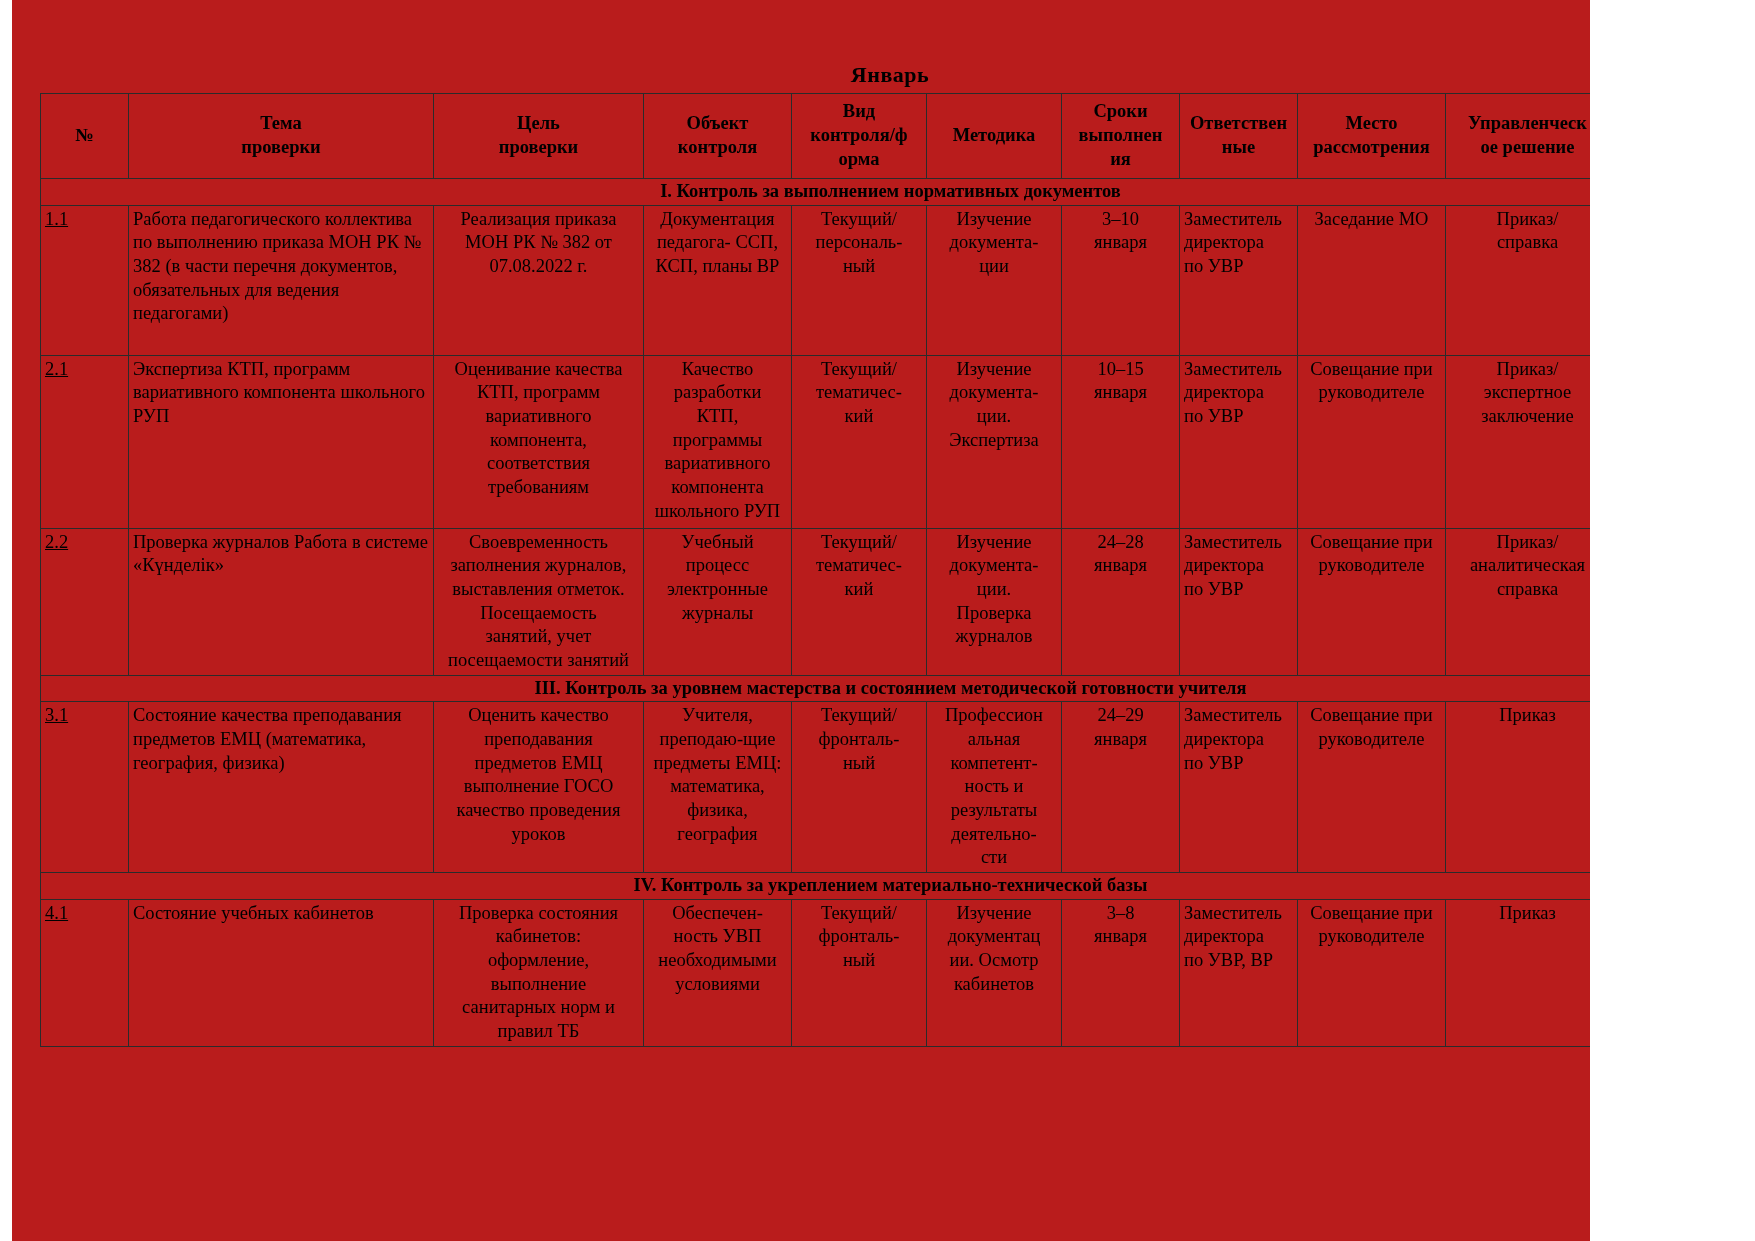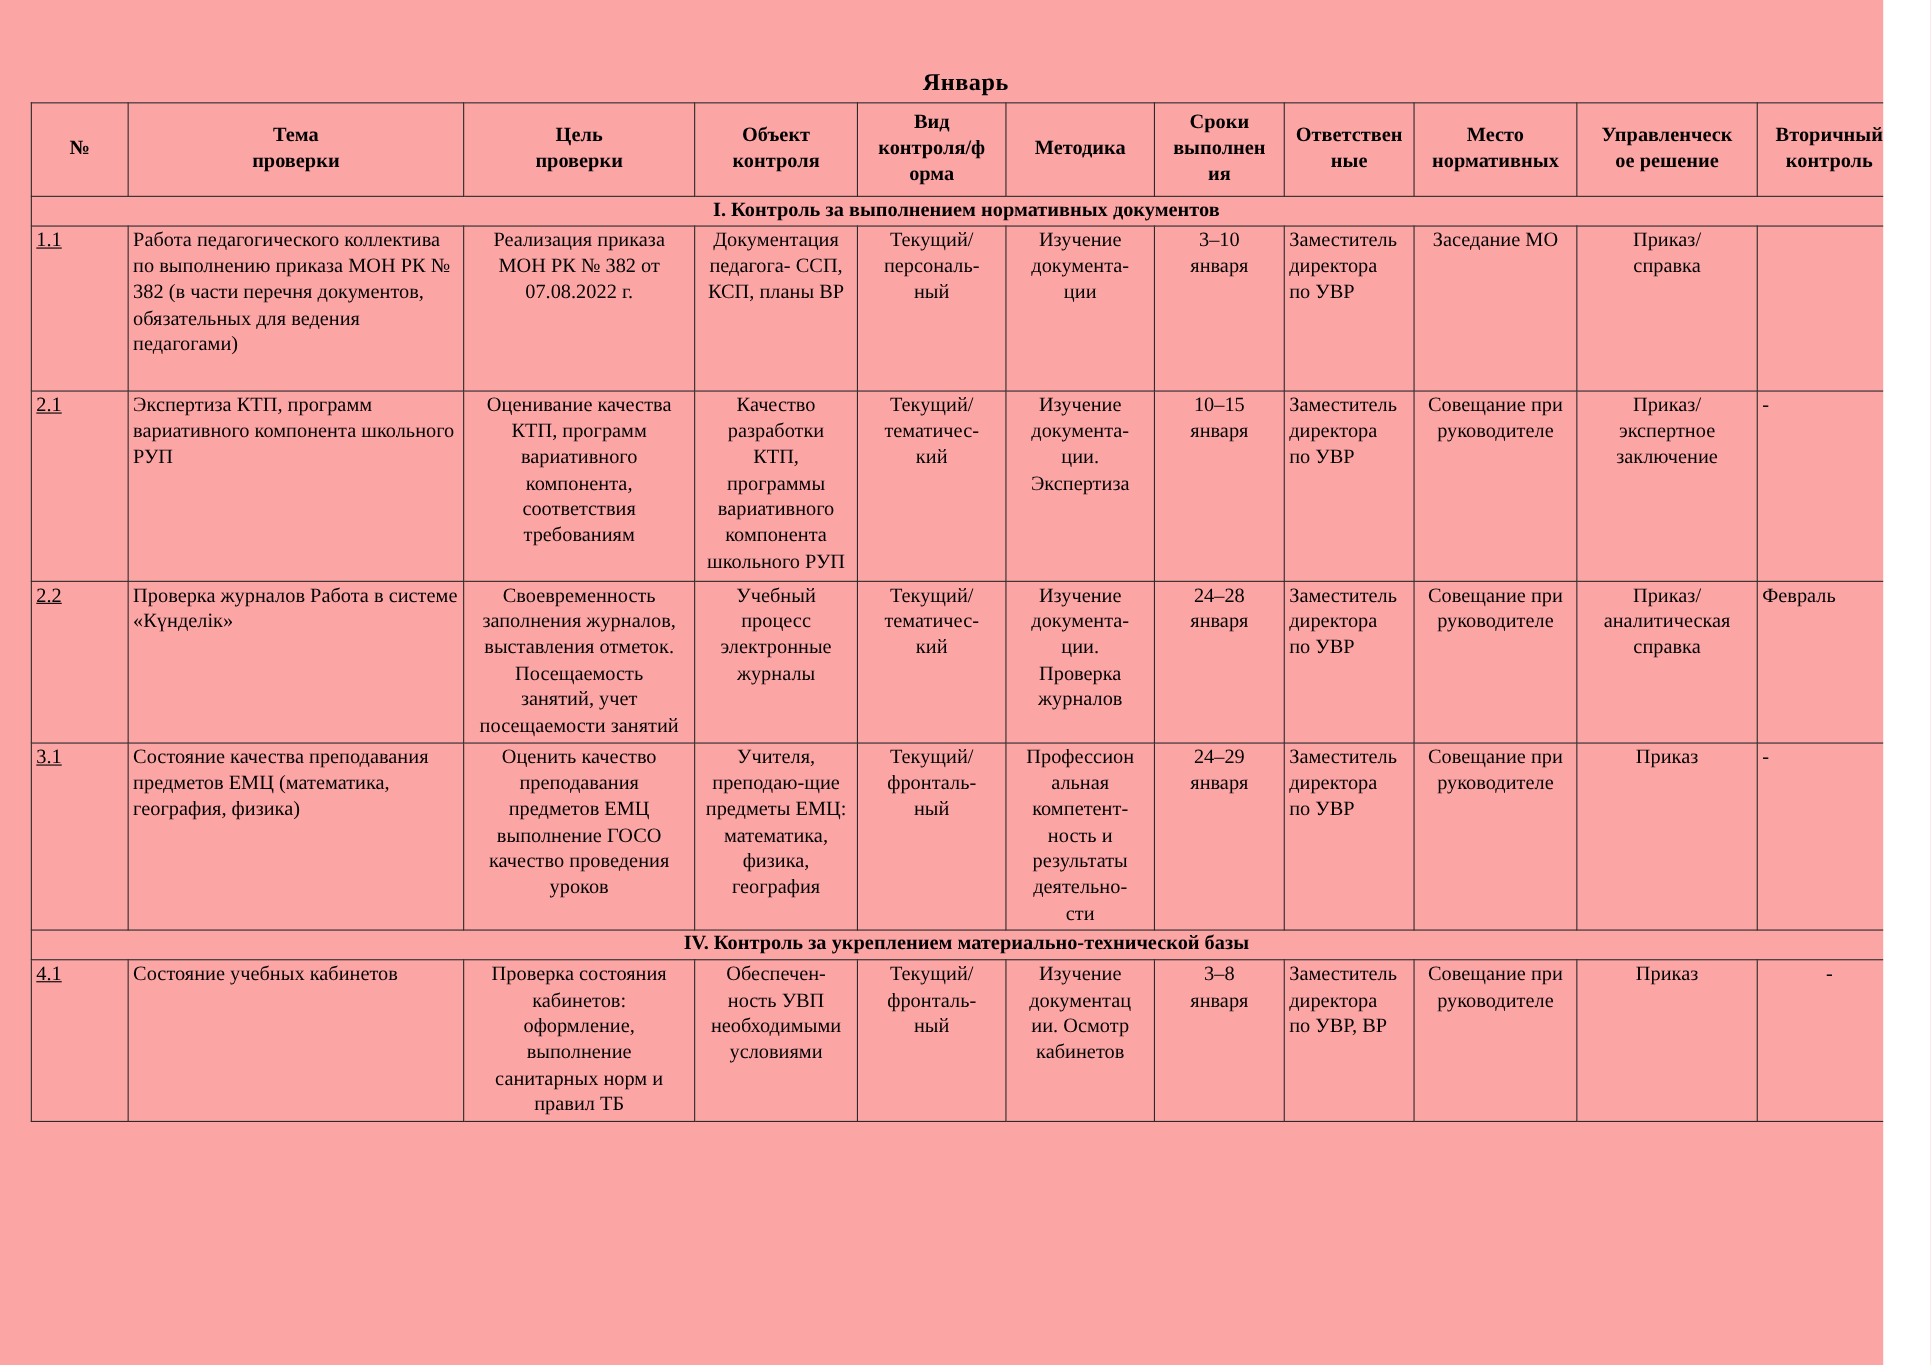--- a/index.html
+++ b/index.html
@@ -3,25 +3,26 @@
 <meta charset="utf-8">
 <style>
   html, body {
     margin: 0;
     padding: 0;
     background: #ffffff;
     font-family: "Liberation Serif", "DejaVu Serif", serif;
     color: #000000;
   }
   .page {
-    width: 1712px;
+    width: 1578px;
     height: 1241px;
-    background: #fca5a5;
+    background: #b91c1c;
     position: relative;
     overflow: hidden;
+    margin-left: 12px;
   }
   .doc-title {
     position: absolute;
     top: 62px;
     left: 28px;
     width: 1700px;
     text-align: center;
     font-weight: bold;
     font-size: 22px;
     letter-spacing: 0.5px;
@@ -97,21 +98,21 @@
         <th>Вид
 контроля/ф
 орма</th>
         <th>Методика</th>
         <th>Сроки
 выполнен
 ия</th>
         <th>Ответствен
 ные</th>
         <th>Место
-нормативных</th>
+рассмотрения</th>
         <th>Управленческ
 ое решение</th>
         <th>Вторичный
 контроль</th>
       </tr>
     </thead>
 
     <tbody>
       <tr class="section-row" style="height:26px">
         <td colspan="11">I. Контроль за выполнением нормативных документов</td>
@@ -207,20 +208,23 @@
 директора
 по УВР</td>
         <td class="c-center">Совещание при
 руководителе</td>
         <td class="c-center">Приказ/
 аналитическая
 справка</td>
         <td class="c-vtor">Февраль</td>
       </tr>
 
+      <tr class="section-row" style="height:26px">
+        <td colspan="11">III. Контроль за уровнем мастерства и состоянием методической готовности учителя</td>
+      </tr>
 
       <tr style="height:170px">
         <td class="c-num">3.1</td>
         <td class="c-tema">Состояние качества преподавания предметов ЕМЦ (математика, география, физика)</td>
         <td class="c-center">Оценить качество
 преподавания
 предметов ЕМЦ
 выполнение ГОСО
 качество проведения
 уроков</td>

